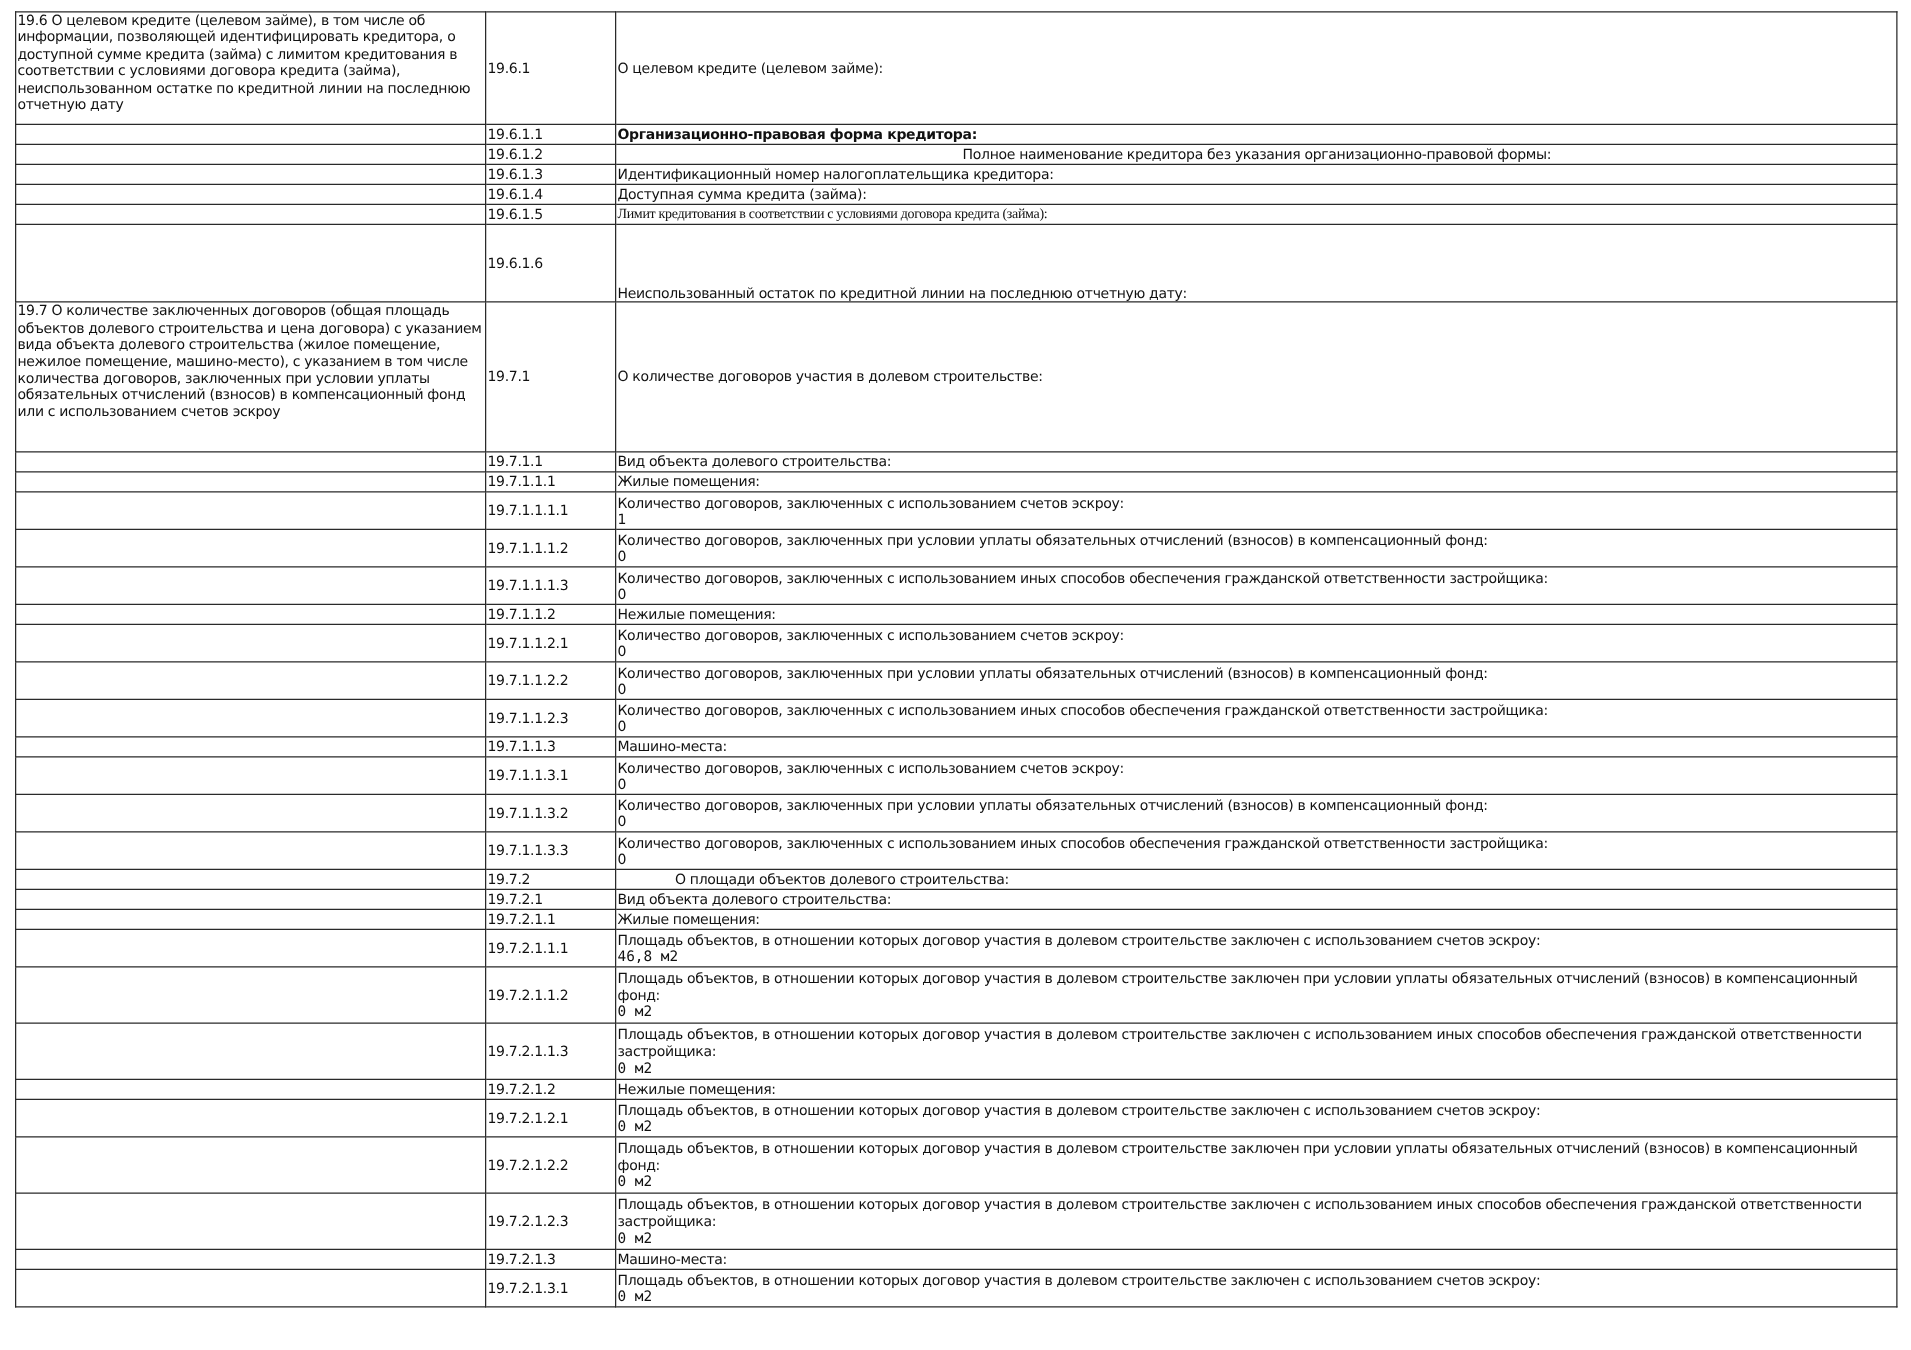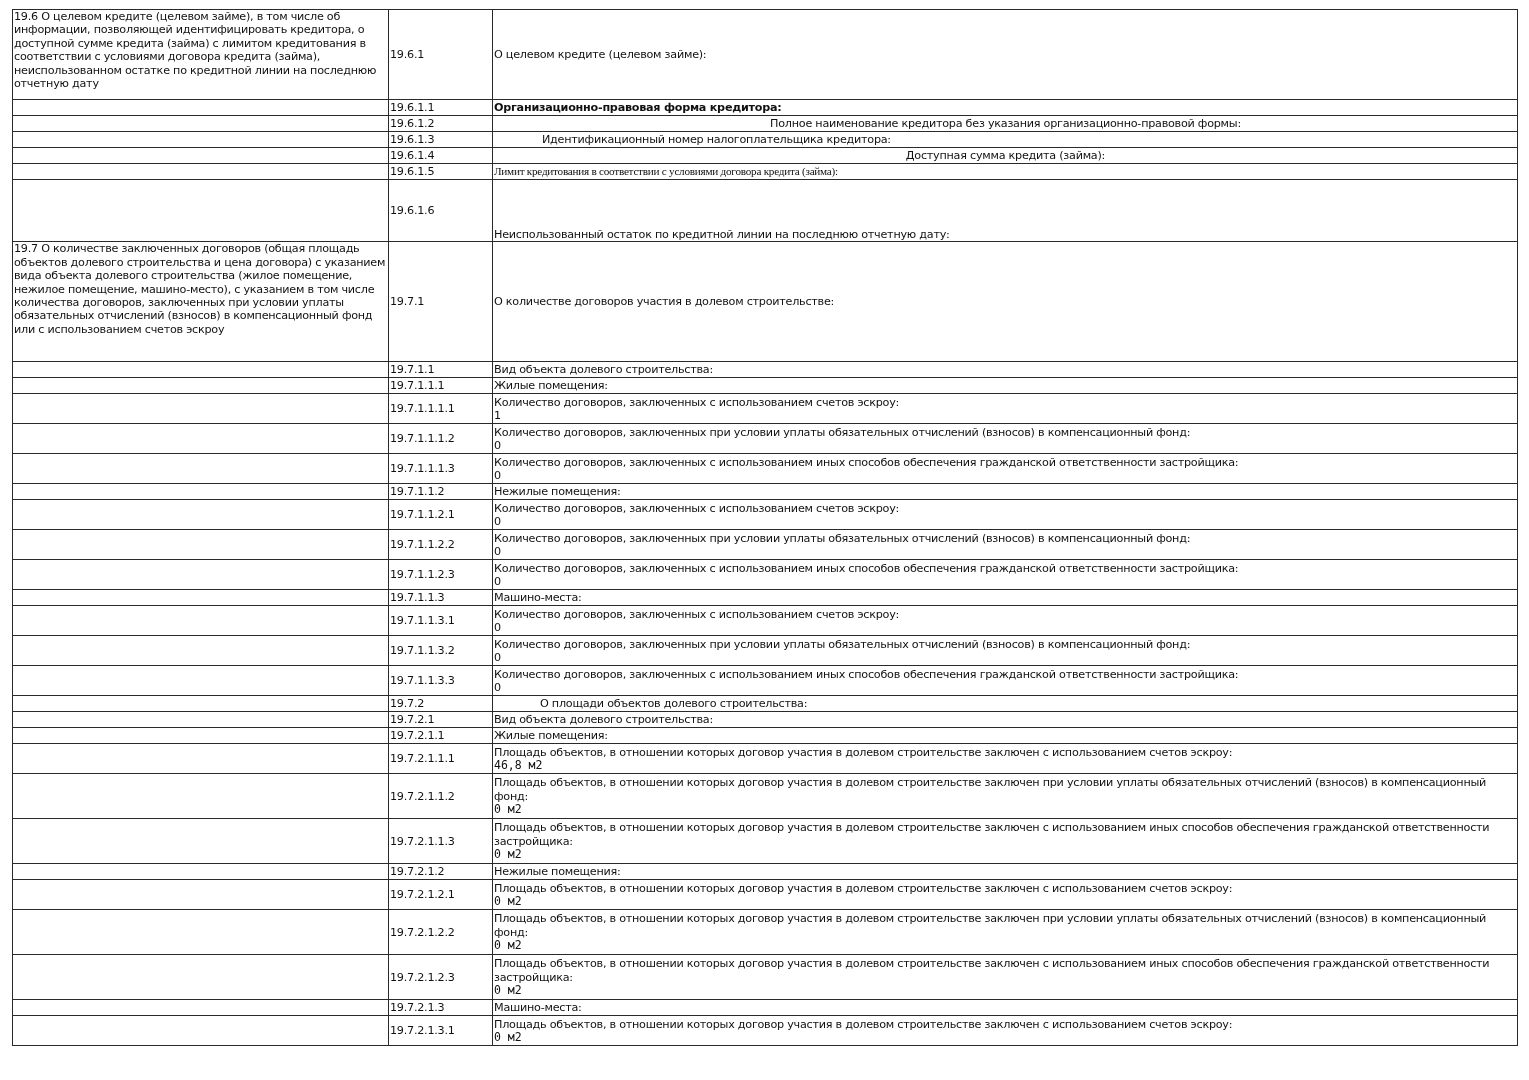--- a/index.html
+++ b/index.html
@@ -63,28 +63,28 @@
         <td></td>
         <td class="code">19.6.1.2</td>
         <td>
           <span style="display: block; text-align: center;">Полное наименование кредитора без указания организационно-правовой формы:</span>
         </td>
       </tr>
     <tr class="h18">
         <td></td>
         <td class="code">19.6.1.3</td>
         <td>
-          <span style="display: block; padding-left: 48px;">Идентификационный номер налогоплательщика кредитора:</span>
+          <span style="display: block;">Идентификационный номер налогоплательщика кредитора:</span>
         </td>
       </tr>
     <tr class="h18">
         <td></td>
         <td class="code">19.6.1.4</td>
         <td>
-          <span style="display: block; text-align: center;">Доступная сумма кредита (займа):</span>
+          <span style="display: block;">Доступная сумма кредита (займа):</span>
         </td>
       </tr>
     <tr class="h18">
         <td></td>
         <td class="code">19.6.1.5</td>
         <td>
           <span style="display: block; font-family: Liberation Serif, serif;">Лимит кредитования в соответствии с условиями договора кредита (займа):</span>
         </td>
       </tr>
     <tr class="h18">

